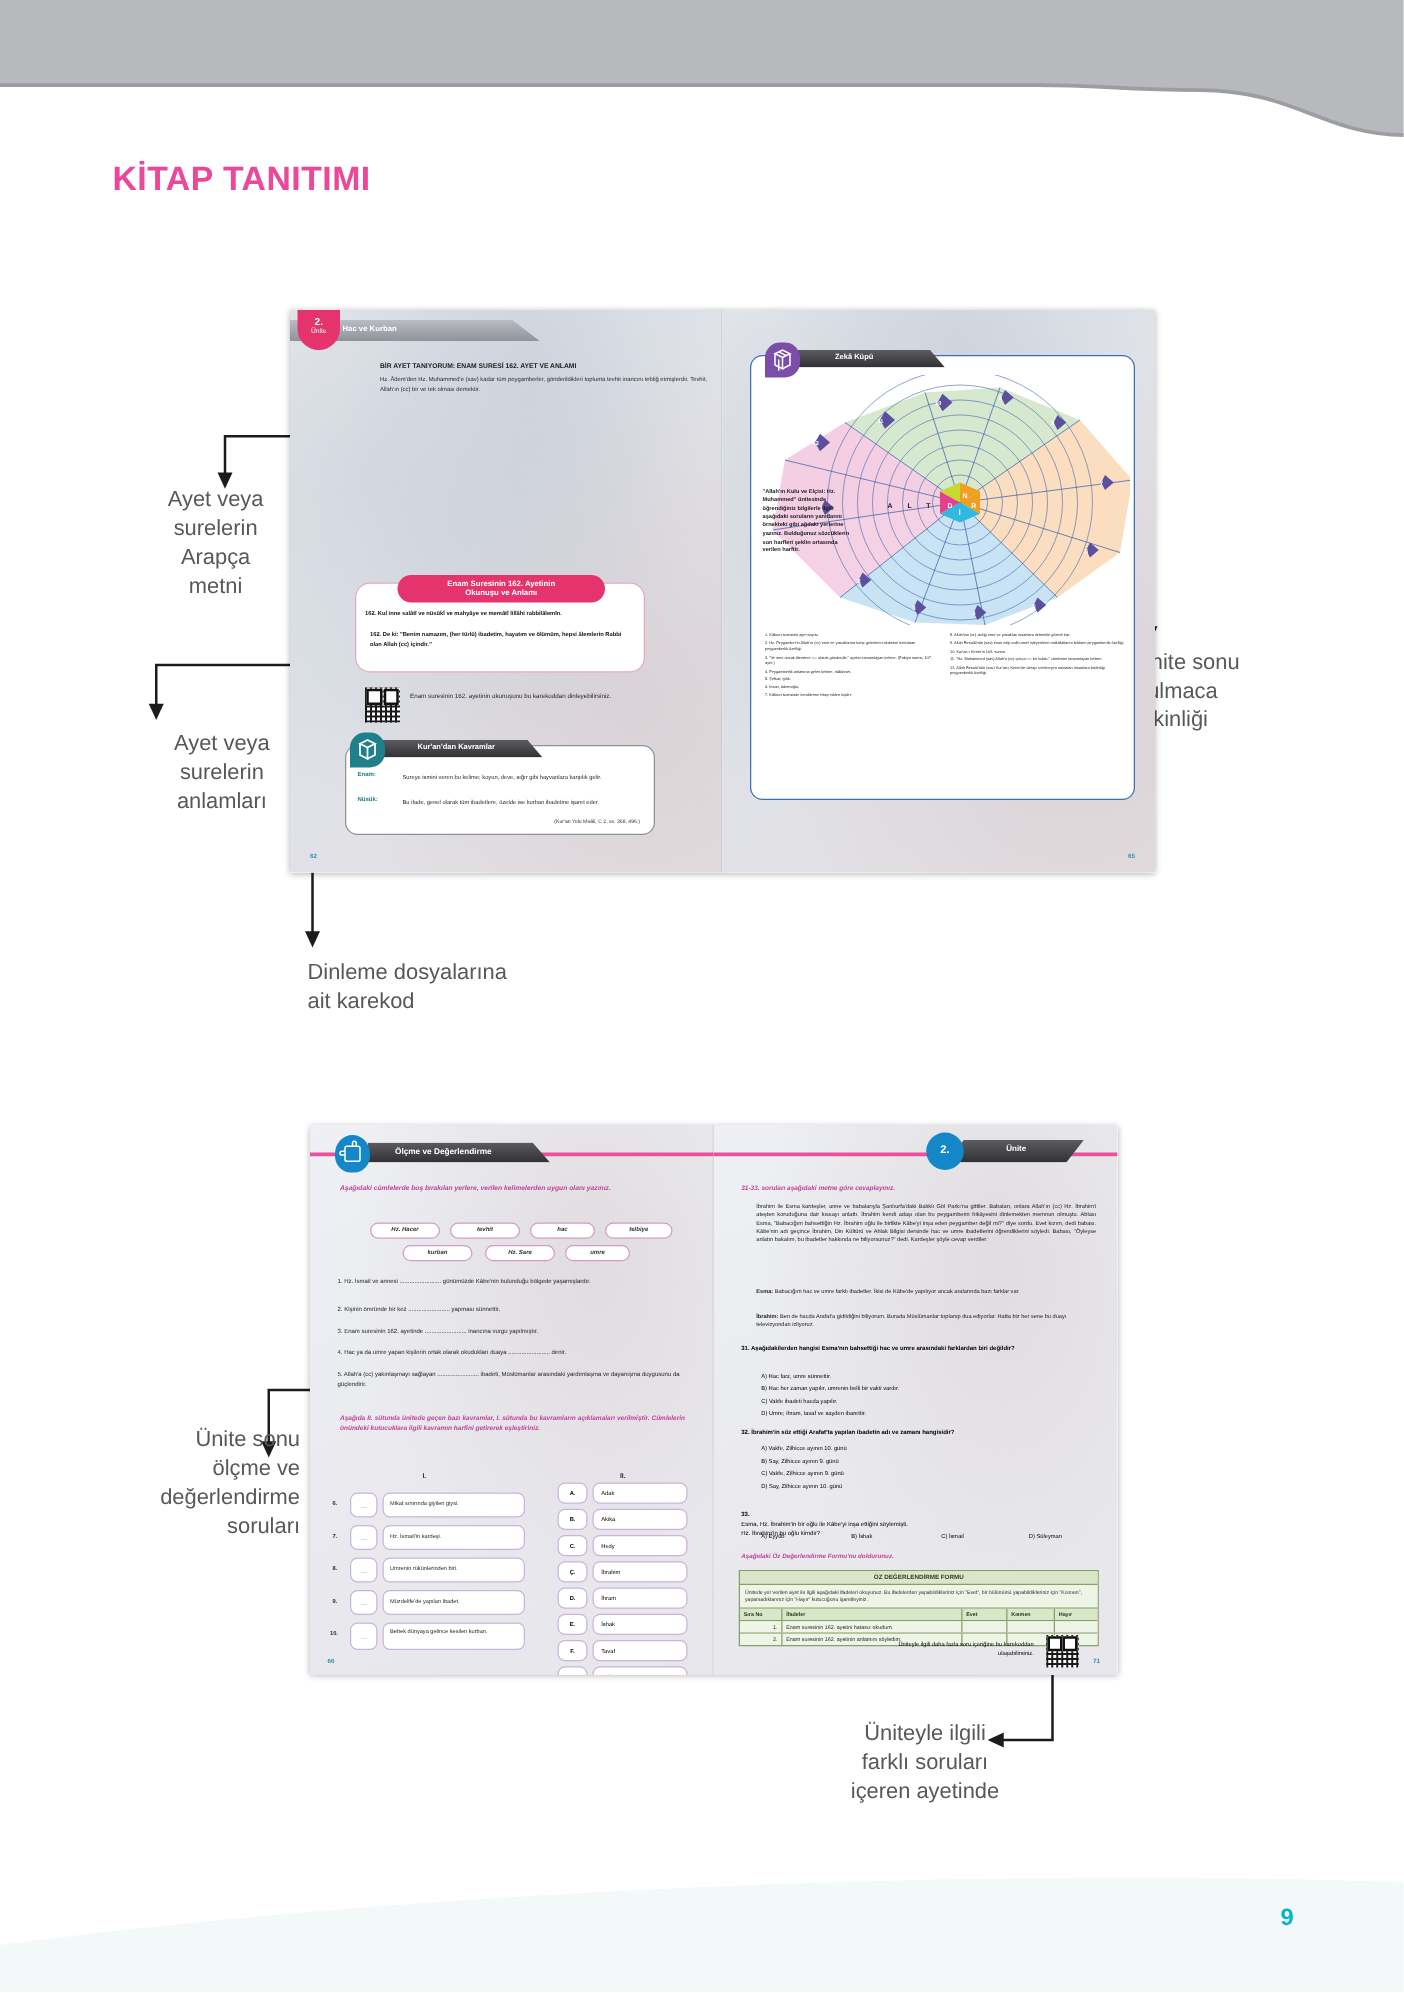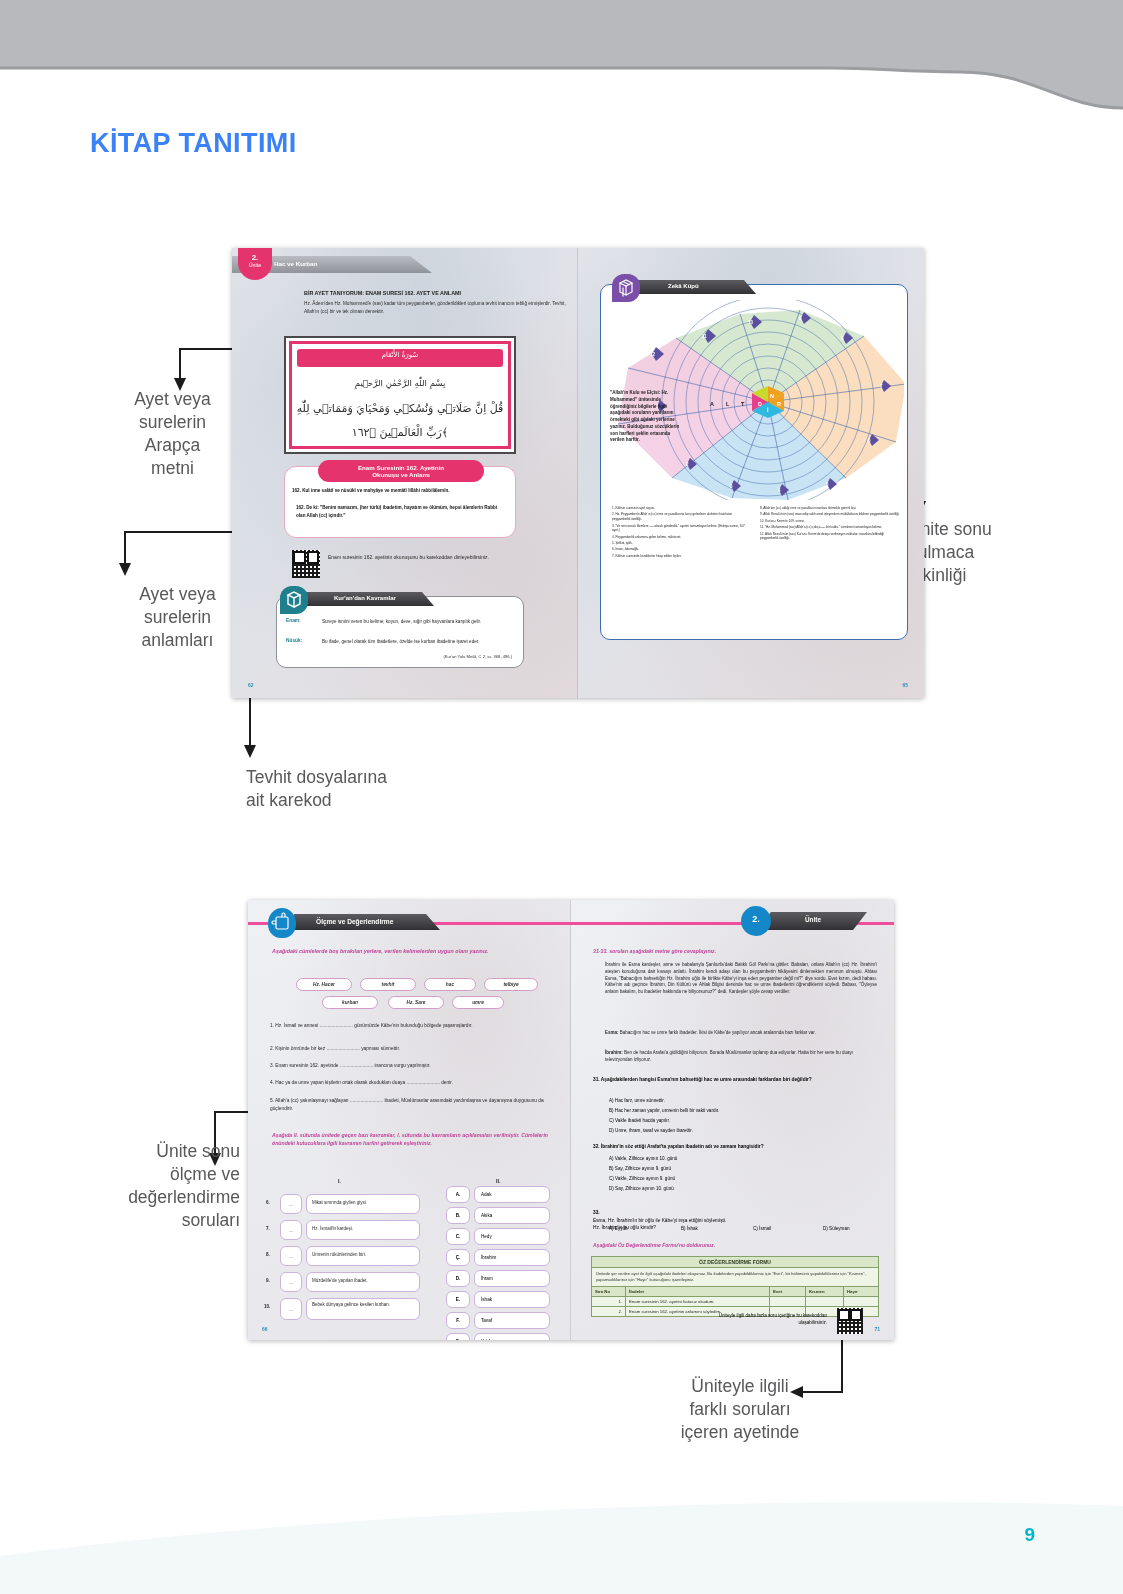--- a/index.html
+++ b/index.html
@@ -10,21 +10,21 @@
     background:#ffffff;
     font-family:"Liberation Sans", sans-serif;
     overflow:hidden;
   }
 
   
   .header-band { position:absolute; top:0; left:0; width:1123px; height:130px; }
   .page-title {
     position:absolute; left:90px; top:128px;
     font-size:27px; font-weight:bold; letter-spacing:.4px;
-    color:#3b82f6;
+    color:#ec4899;
   }
 
   
   .footer-band { position:absolute; left:0; bottom:0; width:1123px; height:130px; }
   .page-number {
     position:absolute; right:88px; bottom:48px;
     font-size:19px; font-weight:bold; color:#00b5cc;
   }
 
   
@@ -186,21 +186,21 @@
   <path d="M10,48 l-6,-13 h12 Z" fill="#1c1c1c"></path>
 </svg>
 <div class="annot c" style="left:90px; top:583px; width:175px;">Ayet veya
 surelerin
 anlamları</div>
 
 <svg class="arrow-svg" style="left:240px; top:570px; width:60px; height:190px;">
   <path d="M58,4 H10 V176" stroke="#1c1c1c" stroke-width="2" fill="none"></path>
   <path d="M10,188 l-6,-13 h12 Z" fill="#1c1c1c"></path>
 </svg>
-<div class="annot l" style="left:246px; top:766px; width:220px;">Tevhit dosyalarına
+<div class="annot l" style="left:246px; top:766px; width:220px;">Dinleme dosyalarına
 ait karekod</div>
 
 <svg class="arrow-svg" style="left:820px; top:440px; width:120px; height:75px;">
   <path d="M4,4 H100 V62" stroke="#1c1c1c" stroke-width="2" fill="none"></path>
   <path d="M100,74 l-6,-13 h12 Z" fill="#1c1c1c"></path>
 </svg>
 <div class="annot l" style="left:908px; top:518px; width:200px;">Ünite sonu
 bulmaca
 etkinliği</div>
 
@@ -231,29 +231,20 @@
       <span class="rt" style="left:42px; top:4px; font-size:6.2px;">Hac ve Kurban</span>
     </div>
     <div class="unit-tab" style="left:6px; top:0; width:34px; height:32px;">
       <span class="n" style="font-size:8px; margin-top:5px;">2.</span>
       <span class="u" style="font-size:5.4px;">Ünite</span>
     </div>
 
     <div class="mini mini-h" style="left:72px; top:42px; width:262px; font-size:5.4px;">BİR AYET TANIYORUM: ENAM SURESİ 162. AYET VE ANLAMI</div>
     <div class="mini mini-p" style="left:72px; top:52px; width:262px; font-size:4.7px; line-height:1.6;">Hz. Âdem'den Hz. Muhammed'e (sav) kadar tüm peygamberler, gönderildikleri topluma tevhit inancını tebliğ etmişlerdir. Tevhit, Allah'ın (cc) bir ve tek olması demektir.</div>
 
-    <div class="arabic-frame" style="left:52px; top:88px; width:232px; height:118px;">
-      <div class="arabic-inner">
-        <div class="arabic-bar"></div>
-        <div class="arab-line" style="top:7px; font-size:7px; color:#fff;">سُورَةُ الأَنْعَام</div>
-        <div class="arab-line" style="top:34px; font-size:8.5px;">بِسْمِ اللّٰهِ الرَّحْمٰنِ الرَّحٖيمِ</div>
-        <div class="arab-line" style="top:58px; font-size:11px;">قُلْ اِنَّ صَلَاتٖي وَنُسُكٖي وَمَحْيَايَ وَمَمَاتٖي لِلّٰهِ</div>
-        <div class="arab-line" style="top:82px; font-size:11px;">رَبِّ الْعَالَمٖينَ ﴿١٦٢﴾</div>
-      </div>
-    </div>
 
     <div class="round-box" style="left:52px; top:218px; width:232px; height:72px;"></div>
     <div class="pink-banner" style="left:86px; top:212px; width:166px; height:22px; font-size:6.2px; white-space:pre-line; line-height:1.15;">Enam Suresinin 162. Ayetinin
 Okunuşu ve Anlamı</div>
     <div class="mini" style="left:60px; top:240px; width:216px; font-size:4.6px; font-weight:bold; color:#111;">162. Kul inne salâtî ve nüsükî ve mahyâye ve memâtî lillâhi rabbilâlemîn.</div>
     <div class="mini" style="left:64px; top:256px; width:208px; font-size:4.6px; font-weight:bold; color:#111; line-height:1.8;">162. De ki: "Benim namazım, (her türlü) ibadetim, hayatım ve ölümüm, hepsi âlemlerin Rabbi olan Allah (cc) içindir."</div>
 
     <div class="qr" style="left:60px; top:302px; width:28px; height:28px;"></div>
     <div class="mini" style="left:96px; top:306px; width:180px; font-size:5px; color:#262626; line-height:1.5;">Enam suresinin 162. ayetinin okunuşunu bu karekoddan dinleyebilirsiniz.</div>
 

